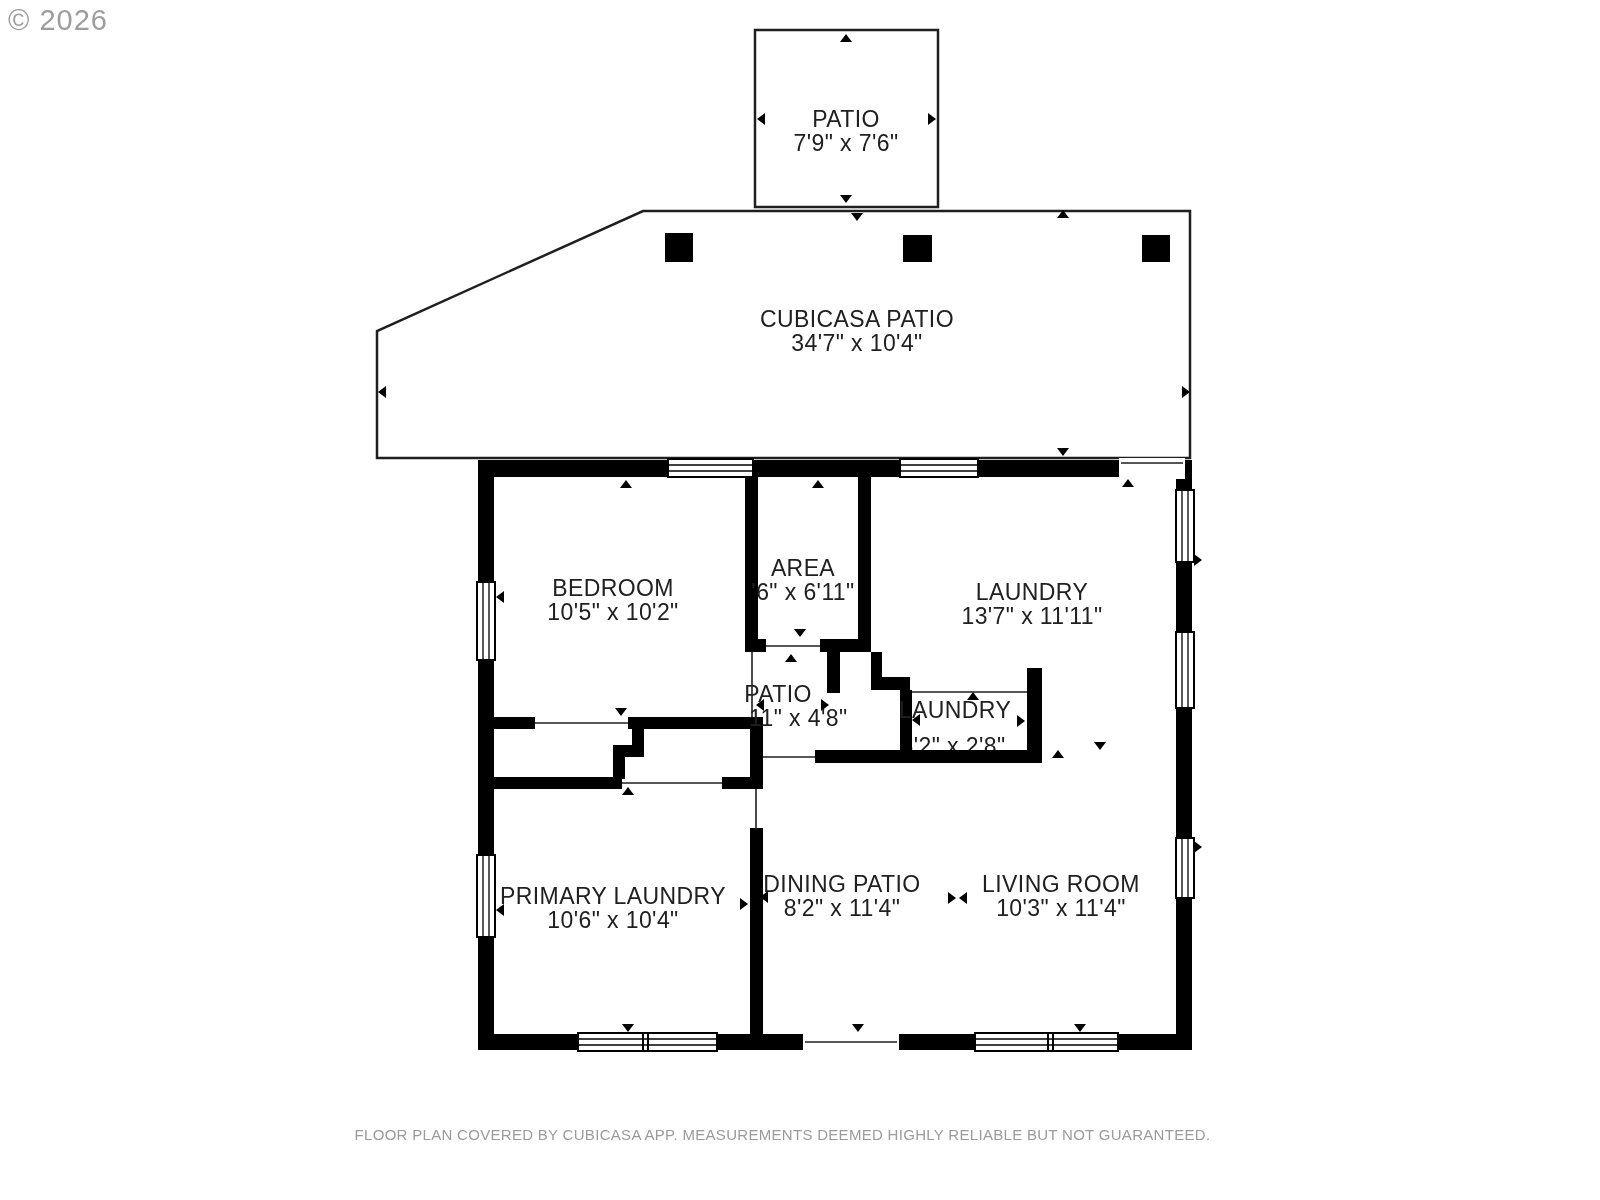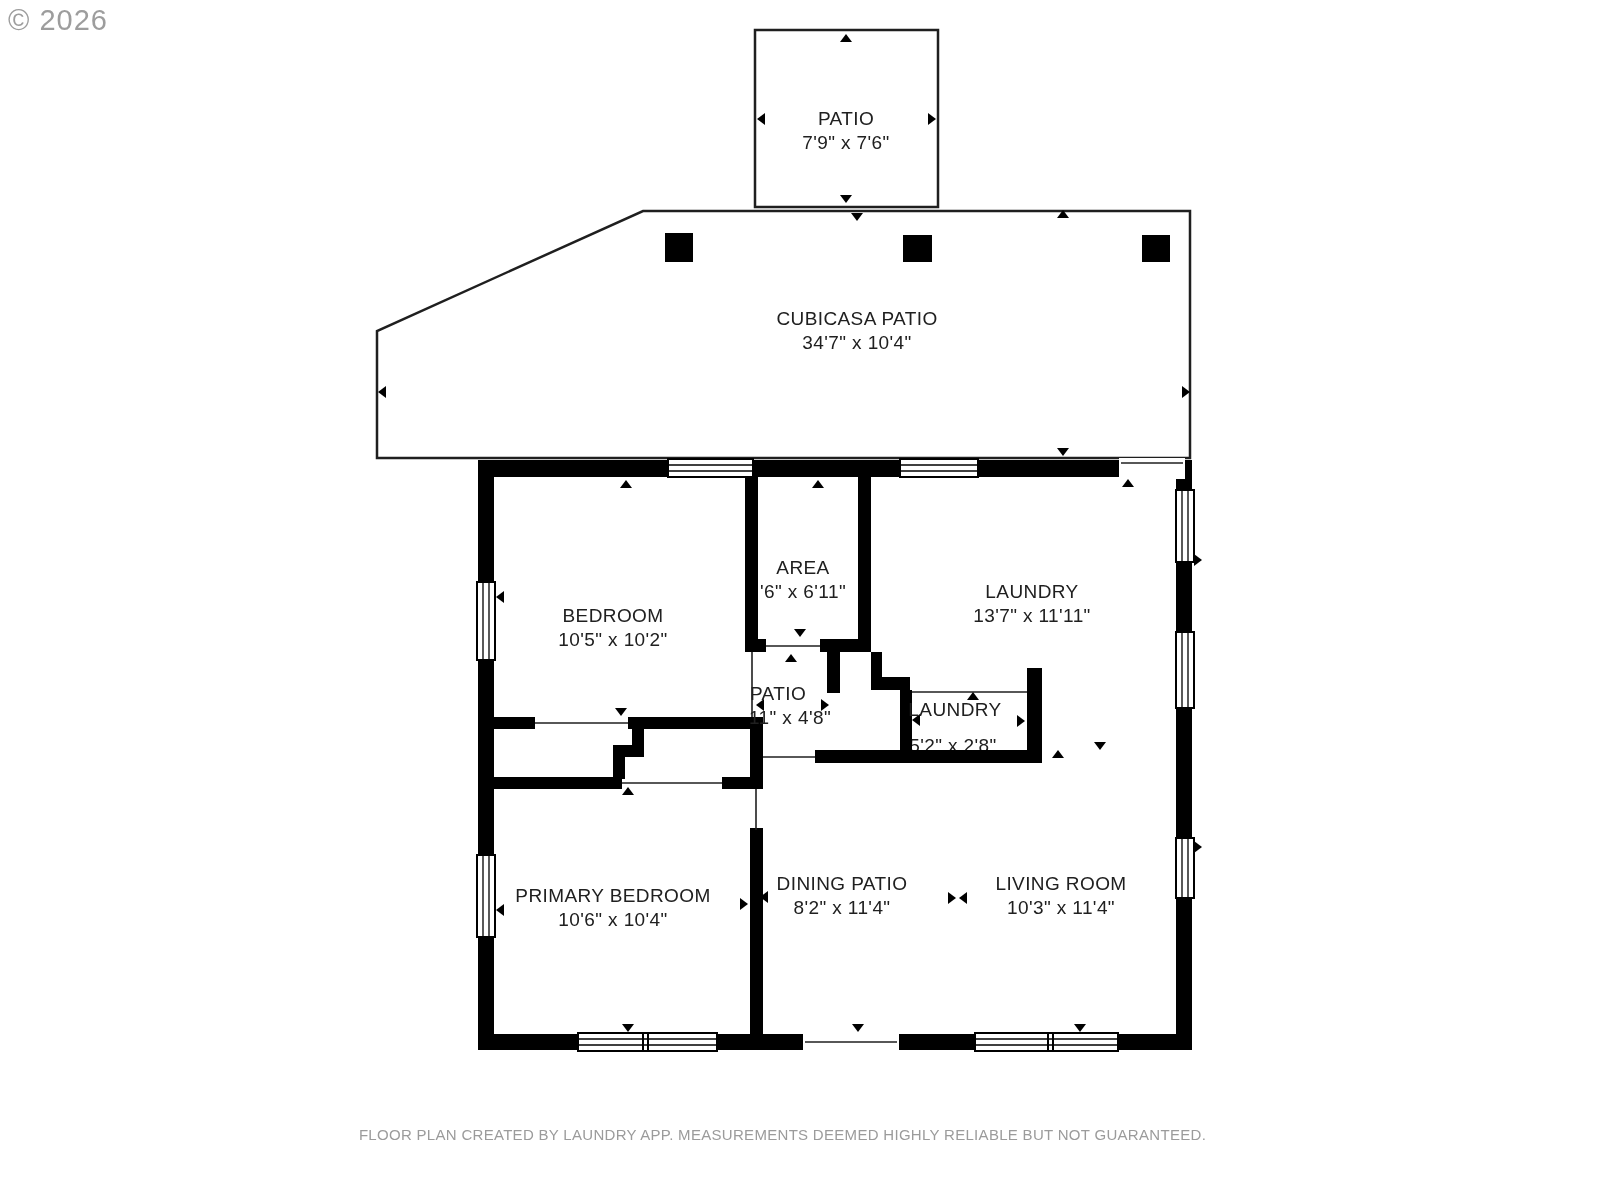--- a/index.html
+++ b/index.html
@@ -6,21 +6,21 @@
     --wall:#000000; --line:#1f1f1f; --text:#202020; --muted:#9b9b9b; --copy:#8c8c8c;
   }
   *{margin:0;padding:0;box-sizing:border-box;}
   html,body{width:1600px;height:1200px;background:#ffffff;overflow:hidden;}
   body{position:relative;font-family:"Liberation Sans","DejaVu Sans",sans-serif;}
   .layer{position:absolute;left:0;top:0;width:1600px;height:1200px;}
   #under-labels{z-index:1;}
   #plan-svg{z-index:2;}
   #over-labels{z-index:3;padding-left:24px;}
   .room-label{position:absolute;transform:translateX(-50%);text-align:center;
-    color:var(--text);font-size:19px;line-height:24px;letter-spacing:.4px;white-space:nowrap;}
+    color:var(--text);font-size:23px;line-height:24px;letter-spacing:.4px;white-space:nowrap;}
   .room-label.no-center{transform:none;text-align:left;}
   .copyright{position:absolute;left:8px;top:4px;font-size:29px;letter-spacing:1px;
     color:var(--copy);opacity:.85;}
   .footer{position:absolute;left:0;top:1126px;width:1565px;text-align:center;
     font-size:15px;letter-spacing:.3px;color:var(--muted);}
 </style>
 </head>
 <body>
 
 <div class="layer" id="under-labels">
@@ -157,21 +157,21 @@
   <div class="room-label" style="left:846px;top:107px">
     <div>PATIO</div>
     <div>7'9" x 7'6"</div>
   </div>
 
   <div class="room-label" style="left:857px;top:307px">
     <div>CUBICASA PATIO</div>
     <div>34'7" x 10'4"</div>
   </div>
 
-  <div class="room-label" style="left:613px;top:604px">
+  <div class="room-label" style="left:613px;top:576px">
     <div>BEDROOM</div>
     <div>10'5" x 10'2"</div>
   </div>
 
   <div class="room-label" style="left:803px;top:556px">
     <div>AREA</div>
     <div>'6" x 6'11"</div>
   </div>
 
   <div class="room-label" style="left:1032px;top:580px">
@@ -182,28 +182,28 @@
   <div class="room-label" style="left:778px;top:682px">
     <div>PATIO</div>
   </div>
   <div class="room-label no-center" style="left:749px;top:706px">11" x 4'8"</div>
 
   <div class="room-label" style="left:955px;top:698px">
     <div>LAUNDRY</div>
   </div>
 
   <div class="room-label" style="left:613px;top:884px">
-    <div>PRIMARY BEDROOM</div>
+    <div>PRIMARY LAUNDRY</div>
     <div>10'6" x 10'4"</div>
   </div>
 
   <div class="room-label" style="left:842px;top:872px">
     <div>DINING PATIO</div>
     <div>8'2" x 11'4"</div>
   </div>
 
   <div class="room-label" style="left:1061px;top:872px">
     <div>LIVING ROOM</div>
     <div>10'3" x 11'4"</div>
   </div>
 
-  <div class="footer">FLOOR PLAN CREATED BY LAUNDRY APP. MEASUREMENTS DEEMED HIGHLY RELIABLE BUT NOT GUARANTEED.</div>
+  <div class="footer">FLOOR PLAN COVERED BY CUBICASA APP. MEASUREMENTS DEEMED HIGHLY RELIABLE BUT NOT GUARANTEED.</div>
 </div>
 
 </body></html>

